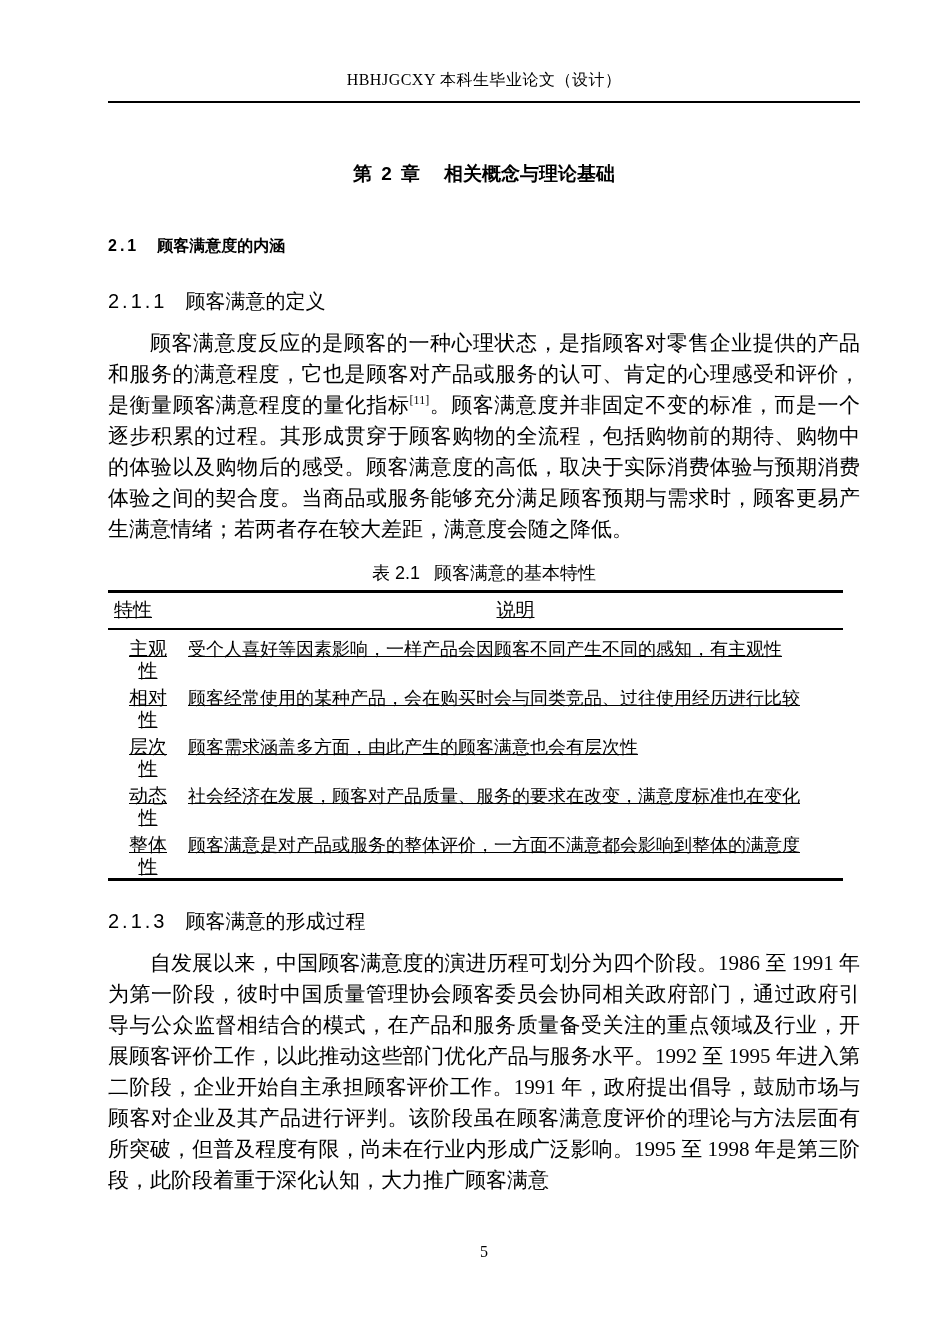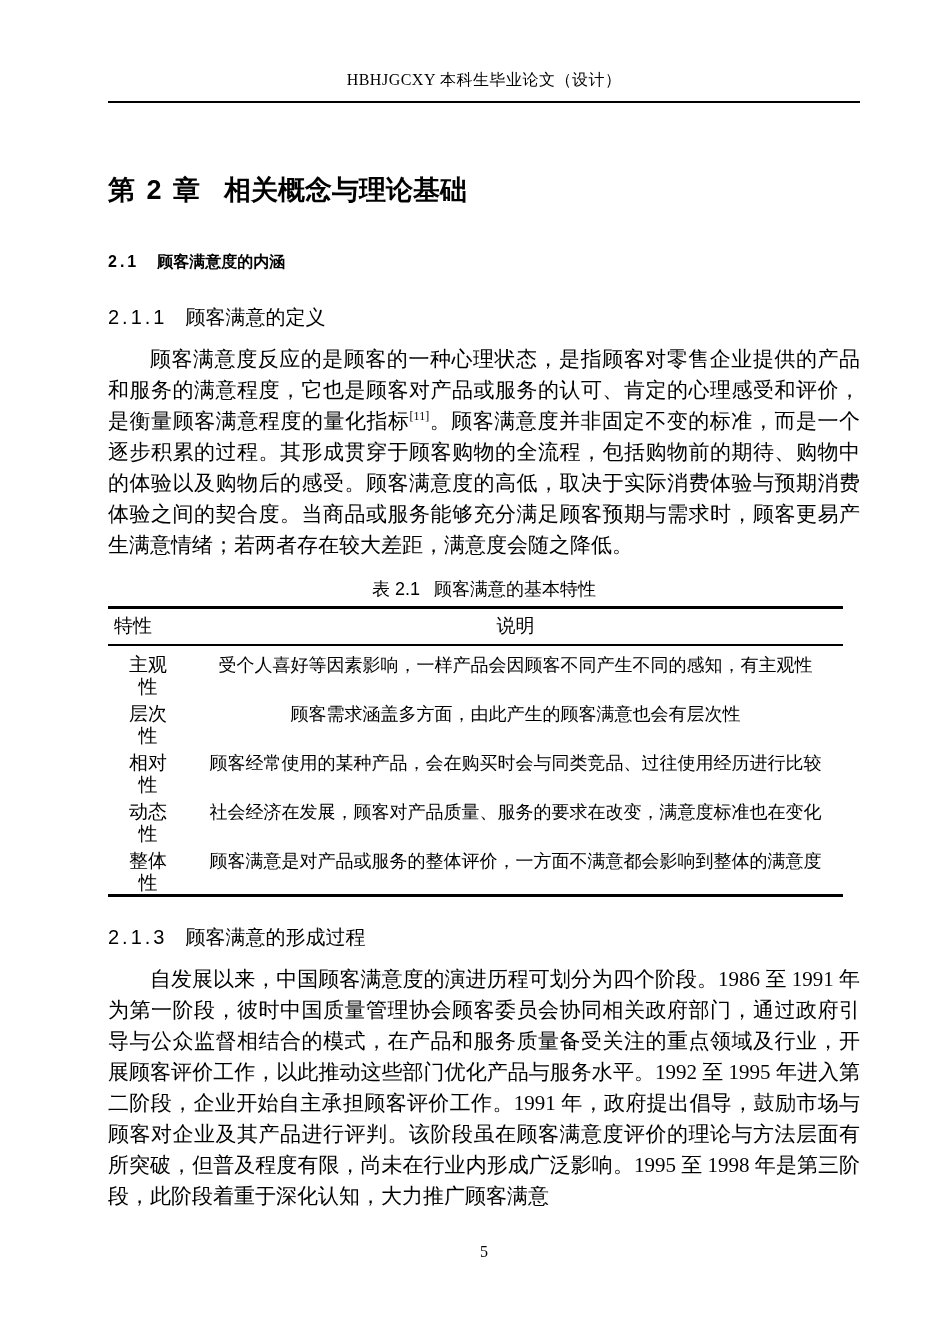--- a/index.html
+++ b/index.html
@@ -21,24 +21,25 @@
     padding-top: 68px;
     padding-bottom: 9px;
     border-bottom: 2px solid #000;
     text-align: center;
     font-size: 16px;
     line-height: 24px;
     letter-spacing: 0.5px;
   }
   
   .chapter-title {
-    margin-top: 68px;
+    margin-top: 52px;
+    text-align: center;
     font-family: "Liberation Sans", "DejaVu Sans", sans-serif;
     font-weight: bold;
-    font-size: 27px;
+    font-size: 19px;
     line-height: 38px;
     white-space: nowrap;
   }
   .chapter-title .h-num { letter-spacing: 2px; margin-right: 22px; }
   
   .h2 {
     margin-top: 38px;
     font-family: "Liberation Sans", "DejaVu Sans", sans-serif;
     font-weight: bold;
     font-size: 16px;
@@ -76,20 +77,21 @@
   }
   .table-caption .h-num { margin-right: 14px; }
   
   table.feature-table {
     margin-top: 5px;
     width: 735px;
     border-collapse: collapse;
     border-top: 3px solid #000;
     border-bottom: 3px solid #000;
     font-size: 18px;
+    text-decoration: underline;
   }
   table.feature-table thead tr { border-bottom: 2px solid #000; }
   table.feature-table th {
     font-weight: normal;
     font-size: 19px;
     padding: 6px 0 7px 6px;
     text-align: left;
     line-height: 22px;
   }
   table.feature-table th.col-desc { text-align: center; padding-left: 0; }
@@ -98,21 +100,21 @@
     padding: 5px 0 0 0;
     line-height: 22px;
     height: 44px;
   }
   table.feature-table td.cell-feature { width: 80px; font-size: 19px; }
   table.feature-table td.cell-feature .wrap {
     width: 44px;
     margin: 0 auto;
     text-align: center;
   }
-  table.feature-table td.cell-desc { text-align: center; }
+  table.feature-table td.cell-desc { }
   table.feature-table tbody tr:first-child td { padding-top: 8px; }
   
   .page-number {
     position: absolute;
     top: 1243px;
     left: 108px;
     width: 752px;
     text-align: center;
     font-size: 16px;
   }
@@ -155,29 +157,29 @@
       </thead>
       <tbody>
         <tr>
           <td class="cell-feature">
               <div class="wrap">主观性</div>
             </td>
           <td class="cell-desc">受个人喜好等因素影响，一样产品会因顾客不同产生不同的感知，有主观性</td>
         </tr>
         <tr>
           <td class="cell-feature">
+              <div class="wrap">相对性</div>
+            </td>
+          <td class="cell-desc">顾客经常使用的某种产品，会在购买时会与同类竞品、过往使用经历进行比较</td>
+        </tr>
+        <tr>
+          <td class="cell-feature">
               <div class="wrap">层次性</div>
             </td>
           <td class="cell-desc">顾客需求涵盖多方面，由此产生的顾客满意也会有层次性</td>
-        </tr>
-        <tr>
-          <td class="cell-feature">
-              <div class="wrap">相对性</div>
-            </td>
-          <td class="cell-desc">顾客经常使用的某种产品，会在购买时会与同类竞品、过往使用经历进行比较</td>
         </tr>
         <tr>
           <td class="cell-feature">
               <div class="wrap">动态性</div>
             </td>
           <td class="cell-desc">社会经济在发展，顾客对产品质量、服务的要求在改变，满意度标准也在变化</td>
         </tr>
         <tr>
           <td class="cell-feature">
               <div class="wrap">整体性</div>

